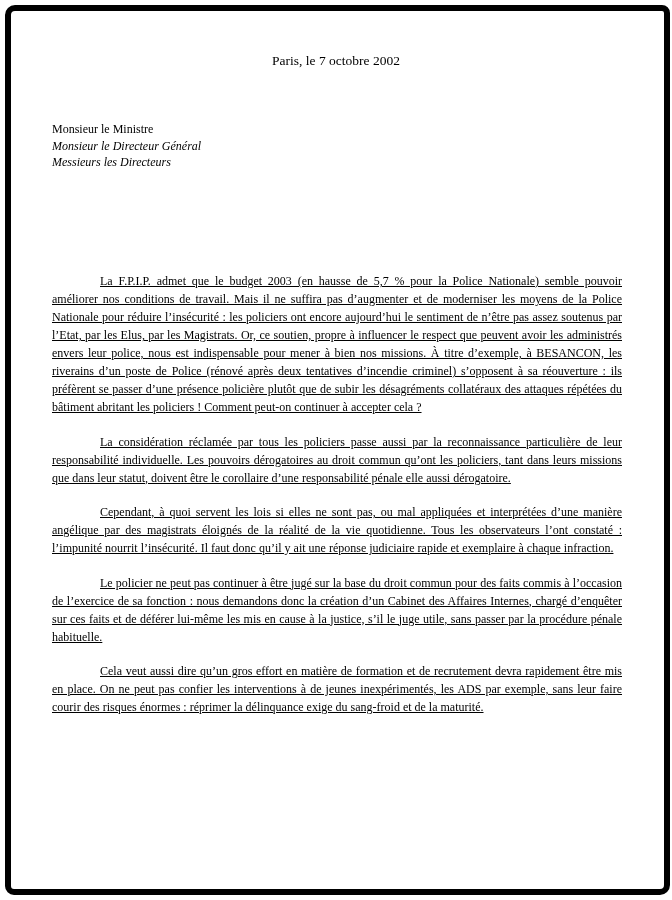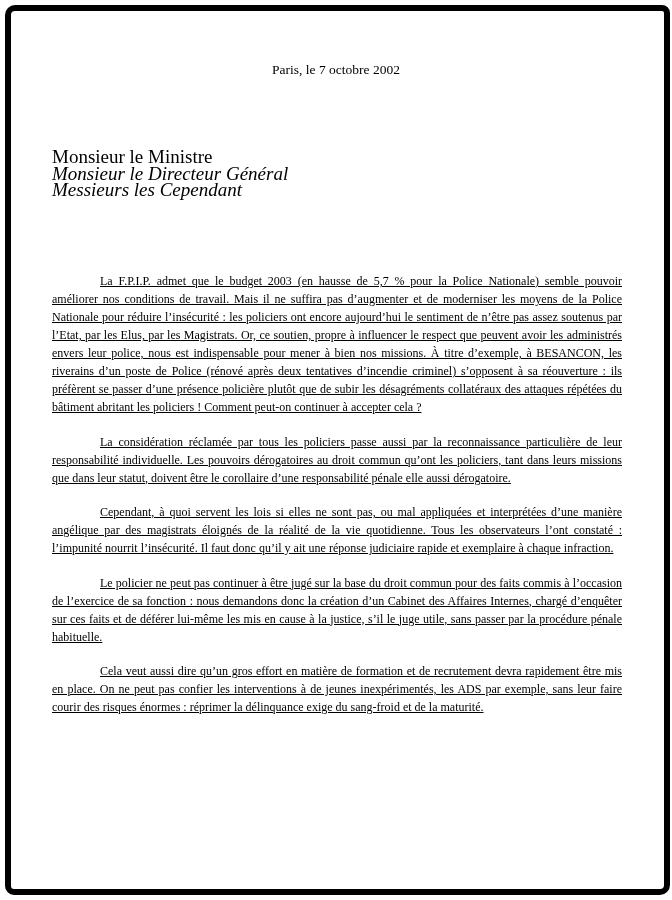--- a/index.html
+++ b/index.html
@@ -20,34 +20,33 @@
       left: 5px;
       top: 5px;
       width: 653px;
       height: 878px;
       border: 6px solid #000000;
       border-radius: 10px 8px 10px 9px;
       background: #ffffff;
     }
     .date {
       position: absolute;
-      top: 62px;
+      top: 53px;
       left: 0;
       width: 672px;
       text-align: center;
       font-size: 13.5px;
       line-height: 16px;
     }
     .recipients {
       position: absolute;
       top: 121px;
       left: 52px;
-      font-size: 19px;
+      font-size: 12px;
       line-height: 16.5px;
-      margin-top: 28px;
     }
     .recipients .line { display: block; white-space: nowrap; }
     .recipients .italic { font-style: italic; }
     .body-text {
       position: absolute;
       top: 272px;
       left: 52px;
       width: 570px;
       font-size: 12px;
       line-height: 18px;
@@ -64,21 +63,21 @@
 </head>
 <body>
 
 <div class="frame"></div>
 
 <div class="date">Paris, le 7 octobre 2002</div>
 
 <div class="recipients">
   <span class="line">Monsieur le Ministre</span>
   <span class="line italic">Monsieur le Directeur Général</span>
-  <span class="line italic">Messieurs les Cependant</span>
+  <span class="line italic">Messieurs les Directeurs</span>
 </div>
 
 <div class="body-text">
   <p class="para">La F.P.I.P. admet que le budget 2003 (en hausse de 5,7 % pour la Police Nationale) semble pouvoir améliorer nos conditions de travail. Mais il ne suffira pas d’augmenter et de moderniser les moyens de la Police Nationale pour réduire l’insécurité : les policiers ont encore aujourd’hui le sentiment de n’être pas assez soutenus par l’Etat, par les Elus, par les Magistrats. Or, ce soutien, propre à influencer le respect que peuvent avoir les administrés envers leur police, nous est indispensable pour mener à bien nos missions. À titre d’exemple, à BESANCON, les riverains d’un poste de Police (rénové après deux tentatives d’incendie criminel)   s’opposent à sa réouverture : ils préfèrent se passer d’une présence policière plutôt que de subir les désagréments collatéraux des attaques répétées du bâtiment abritant les policiers ! Comment peut-on continuer à accepter cela ?</p>
   <p class="para">La considération réclamée par tous les policiers passe aussi par la reconnaissance particulière de leur responsabilité individuelle. Les pouvoirs dérogatoires au droit commun qu’ont les policiers, tant dans leurs missions que dans leur statut, doivent être le corollaire d’une responsabilité pénale elle aussi dérogatoire.</p>
   <p class="para">Cependant, à quoi servent les lois si elles ne sont pas, ou mal appliquées et interprétées d’une manière angélique par des magistrats éloignés de la réalité de la vie quotidienne. Tous les observateurs l’ont constaté : l’impunité nourrit l’insécurité. Il faut donc qu’il y ait une réponse judiciaire rapide et exemplaire à chaque infraction.</p>
   <p class="para"><span>Le policier ne peut pas continuer à être jugé sur la base du droit commun pour des faits commis à l’occasion de l’exercice de sa fonction : nous demandons donc la création d’un </span><span class="underline">Cabinet des Affaires</span><span> </span><span class="underline">Internes</span><span>, chargé d’enquêter sur ces faits et de déférer lui-même les mis en cause à la justice, s’il le juge utile, sans passer par la procédure pénale habituelle.</span></p>
   <p class="para">Cela veut aussi dire qu’un gros effort en matière de formation et de recrutement devra rapidement être mis en place. On ne peut pas confier les interventions à de jeunes inexpérimentés, les ADS par exemple, sans leur faire courir des risques énormes : réprimer la délinquance exige du sang-froid et de la maturité.</p>
 </div>
 

